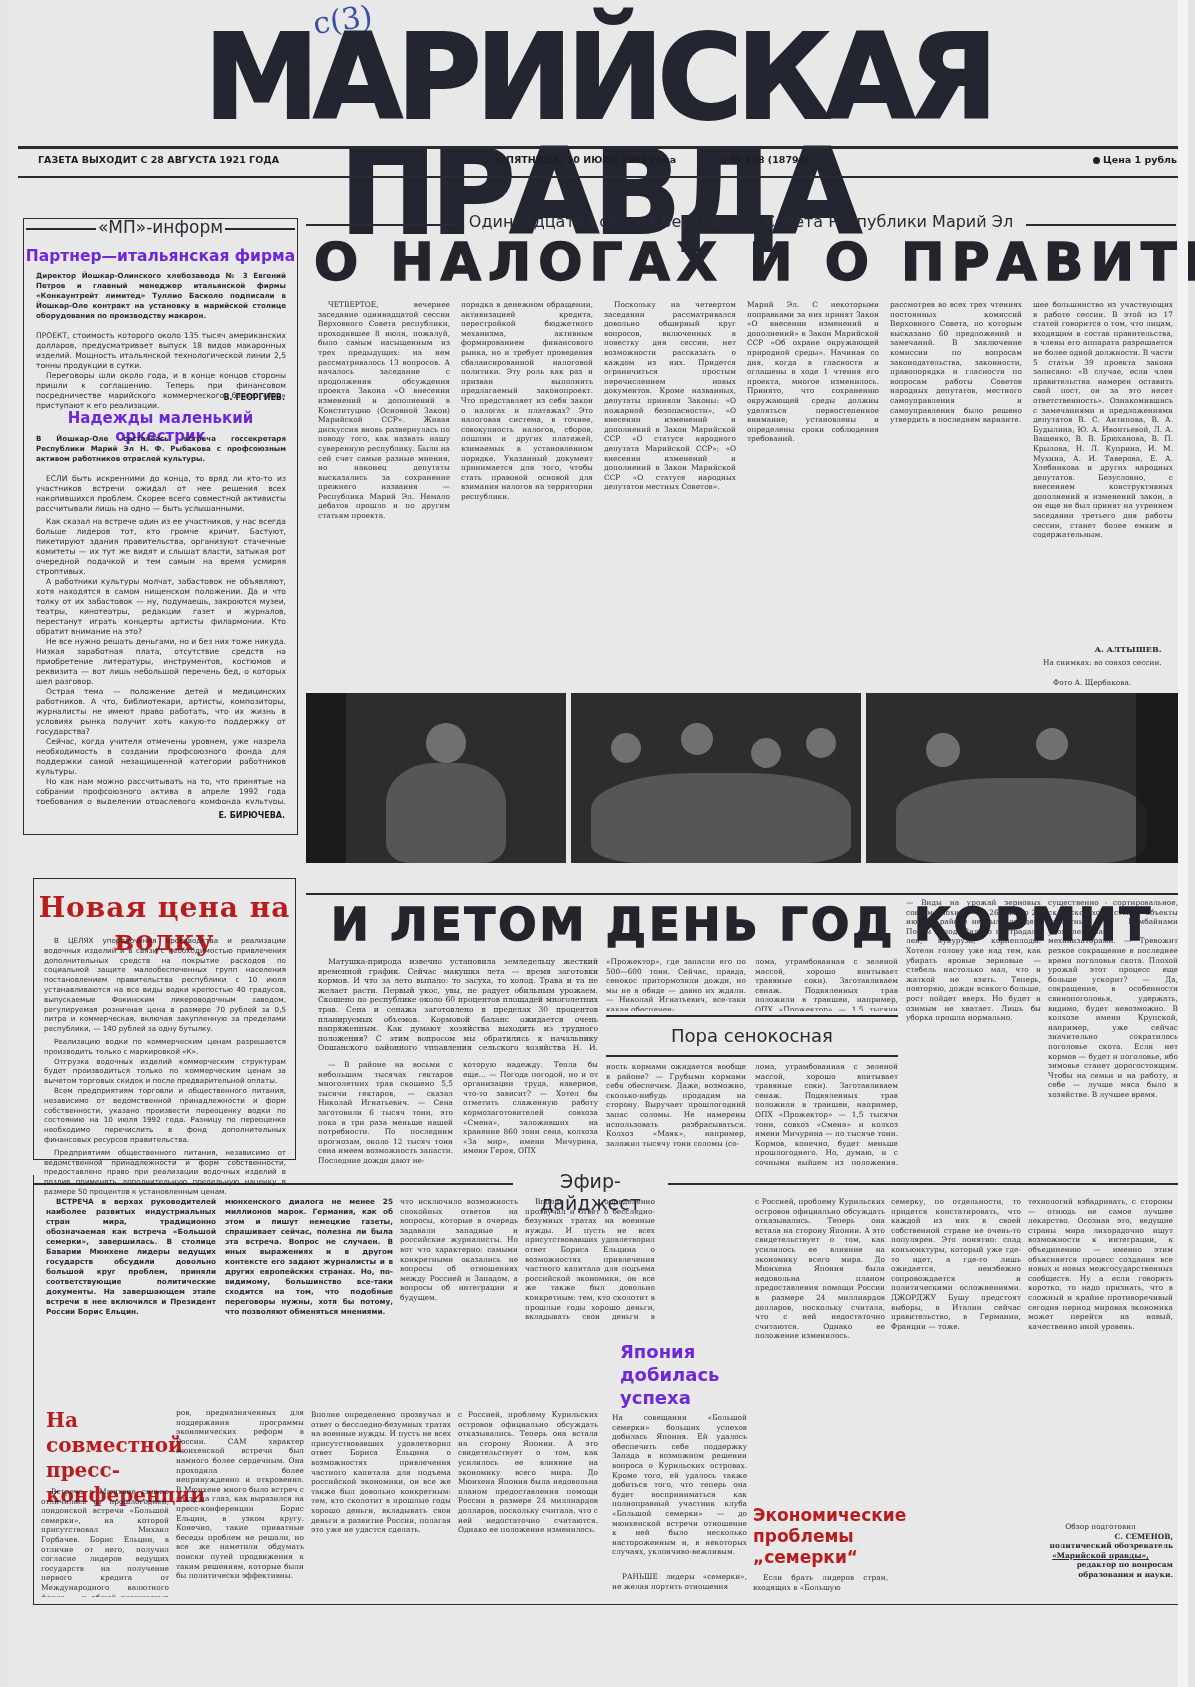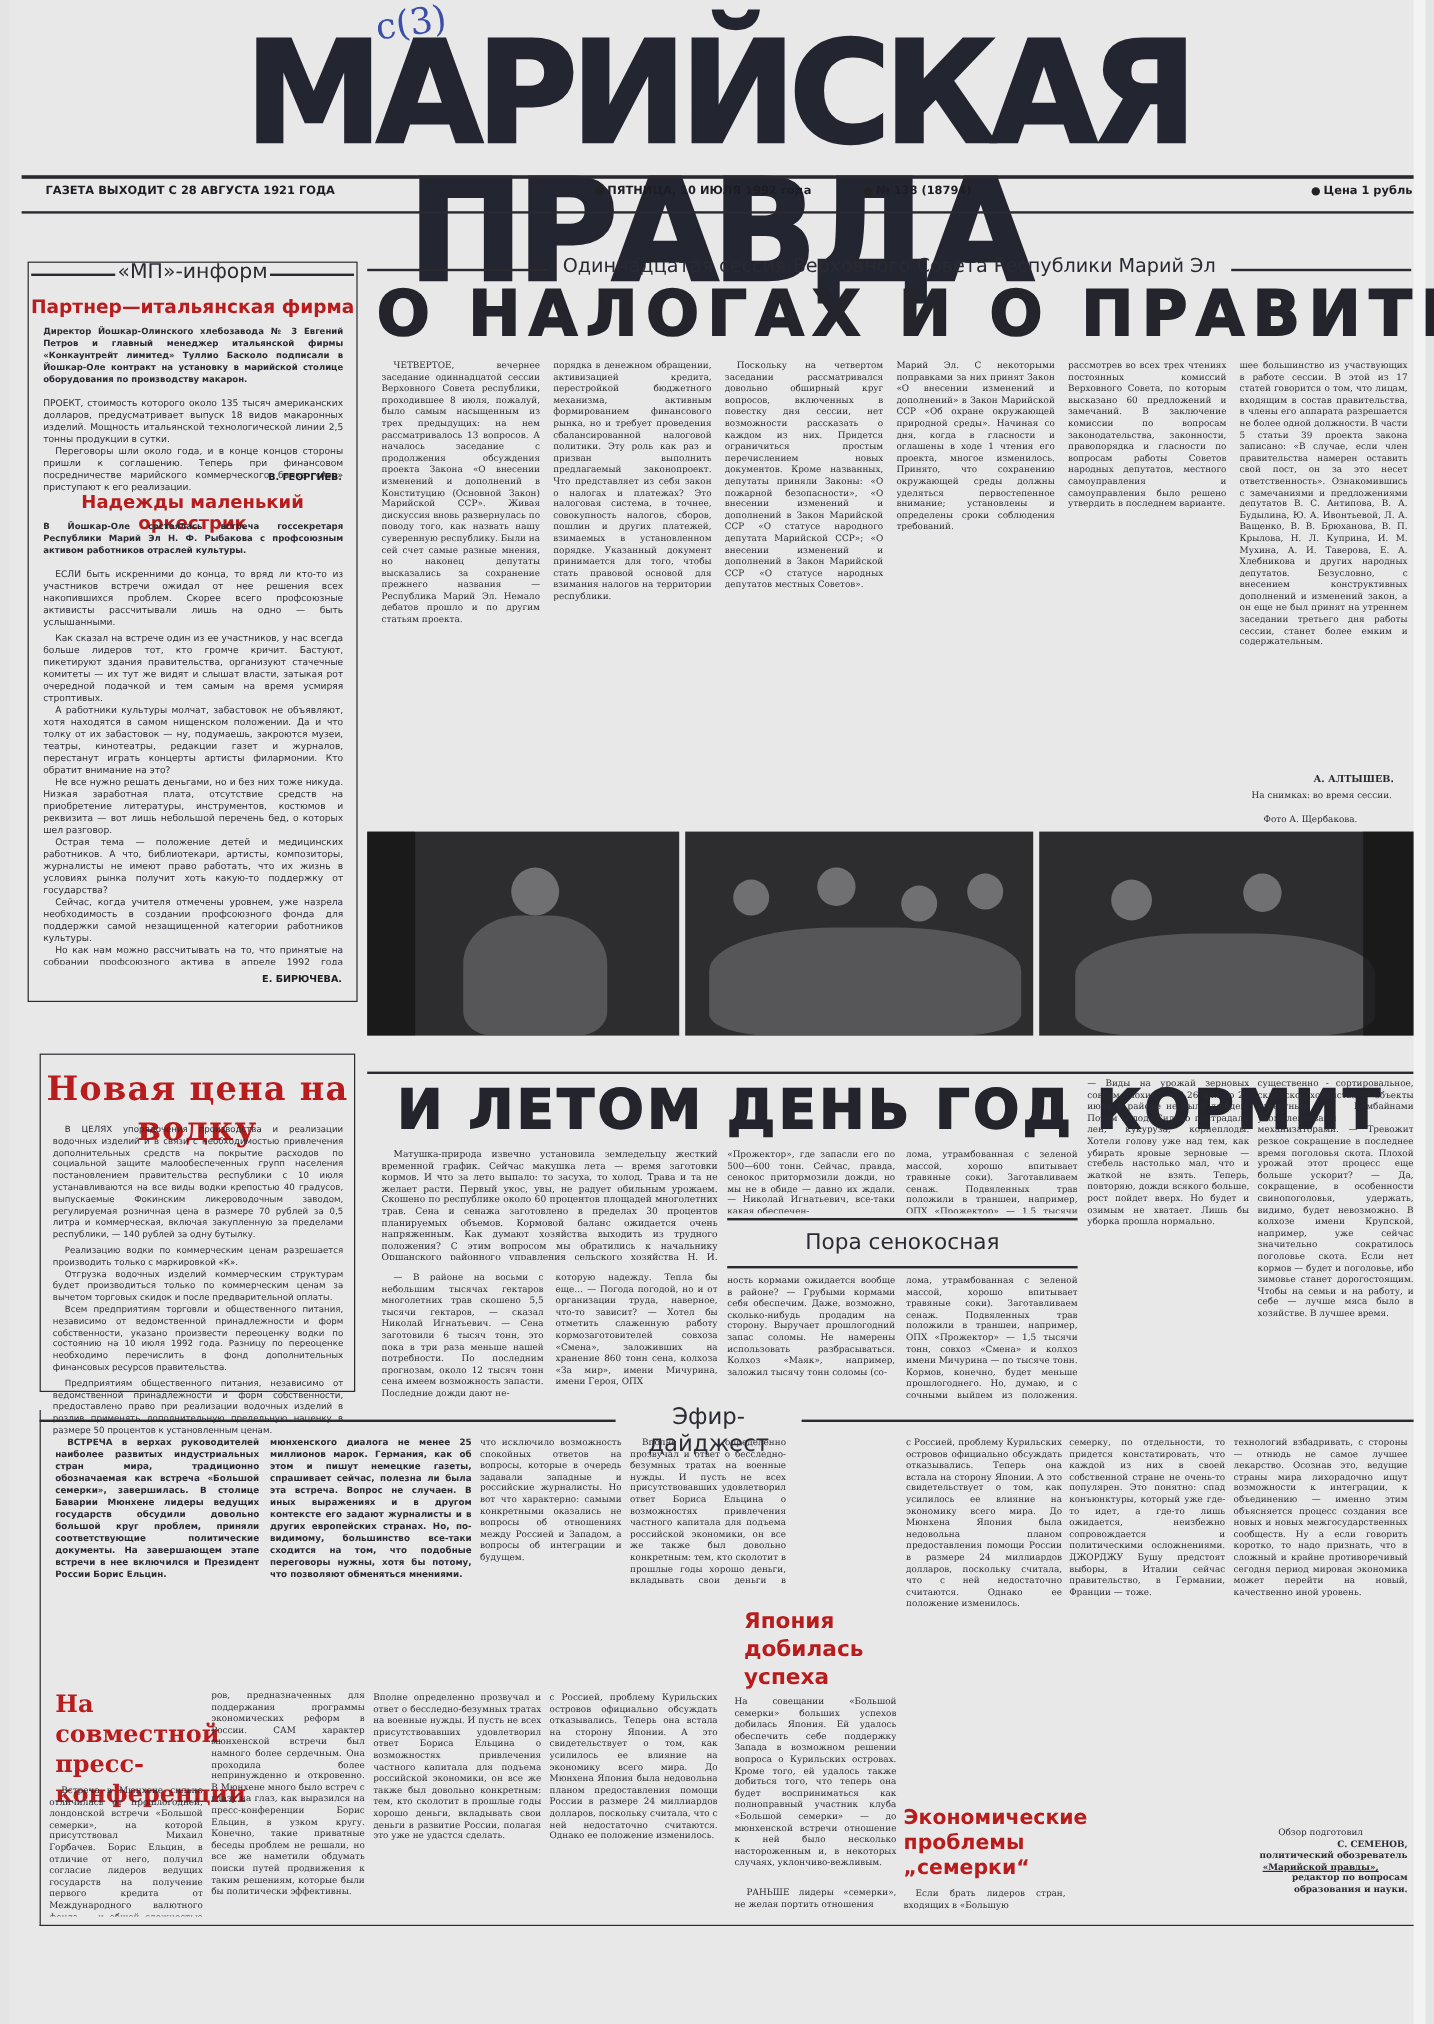--- a/index.html
+++ b/index.html
@@ -19,21 +19,21 @@
 
   
   .col-text { font-size: 7.4px; line-height: 9.6px; text-align: justify; color: #2a2a33; overflow: hidden; }
   .sans-text { font-family: "DejaVu Sans", sans-serif; font-size: 7.6px; line-height: 10px; text-align: justify; color: #2c2c35; overflow: hidden; }
   .lead { font-weight: bold; }
 
   
   .box { position: absolute; border: 1.5px solid #2a2a30; }
   .rubric { font-family: "DejaVu Sans", sans-serif; font-size: 17px; text-align: center; color: #2a2a33; }
   .rubric-line { position: absolute; height: 2px; background: #2a2a30; }
-  .h-sans-bold { font-family: "DejaVu Sans", sans-serif; font-weight: bold; color: #b91c1c; }
+  .h-sans-bold { font-family: "DejaVu Sans", sans-serif; font-weight: bold; color: #6d28d9; }
   .signature { font-family: "DejaVu Sans", sans-serif; font-weight: bold; font-size: 8px; text-align: right; }
   .h-condensed { font-family: "DejaVu Serif", serif; font-weight: bold; color: #b91c1c; transform-origin: left center; }
 
   
   .headline-big { position: absolute; font-family: "DejaVu Sans", sans-serif; font-weight: 900; color: #24242c; letter-spacing: 1px; white-space: nowrap; -webkit-text-stroke: 1.5px #24242c; }
 
   
   .photo { position: absolute; background: #2d2d2f; overflow: hidden; }
   .photo .shade1 { position: absolute; border-radius: 40% 40% 20% 20%; background: #6d6d70; opacity: .65; }
   .photo .shade2 { position: absolute; border-radius: 50%; background: #a7a7aa; opacity: .55; }
@@ -66,21 +66,21 @@
     <div class="sans-text lead" style="position:absolute; top:52px; left:12px; width:250px; height:51px; font-size:7.1px; line-height:10px;">Директор Йошкар-Олинского хлебозавода № 3 Евгений Петров и главный менеджер итальянской фирмы «Конкаунтрейт лимитед» Туллио Басколо подписали в Йошкар-Оле контракт на установку в марийской столице оборудования по производству макарон.</div>
     <div style="position:absolute; top:112px; left:12px; width:250px; height:62px;">
       <p class="sans-text">ПРОЕКТ, стоимость которого около 135 тысяч американских долларов, предусматривает выпуск 18 видов макаронных изделий. Мощность итальянской технологической линии 2,5 тонны продукции в сутки.</p>
       <p class="sans-text" style="text-indent:10px;">Переговоры шли около года, и в конце концов стороны пришли к соглашению. Теперь при финансовом посредничестве марийского коммерческого банка «Аэр» приступают к его реализации.</p>
     </div>
     <div class="signature" style="position:absolute; top:174px; right:12px;">В. ГЕОРГИЕВ.</div>
 
     <div class="h-sans-bold" style="position:absolute; top:190px; left:0; width:100%; text-align:center; font-size:15px;">Надежды маленький оркестрик</div>
     <div class="sans-text lead" style="position:absolute; top:215px; left:12px; width:250px; height:32px; font-size:7.1px;">В Йошкар-Оле состоялась встреча госсекретаря Республики Марий Эл Н. Ф. Рыбакова с профсоюзным активом работников отраслей культуры.</div>
     <div style="position:absolute; top:255px; left:12px; width:250px; height:330px; overflow:hidden;">
-      <p class="sans-text" style="text-indent:10px; margin-bottom:3px;">ЕСЛИ быть искренними до конца, то вряд ли кто-то из участников встречи ожидал от нее решения всех накопившихся проблем. Скорее всего профсоюзные активисты рассчитывали лишь на одно — быть услышанными.</p>
+      <p class="sans-text" style="text-indent:10px; margin-bottom:3px;">ЕСЛИ быть искренними до конца, то вряд ли кто-то из участников встречи ожидал от нее решения всех накопившихся проблем. Скорее всего совместной активисты рассчитывали лишь на одно — быть услышанными.</p>
       <p class="sans-text" style="text-indent:10px;">Как сказал на встрече один из ее участников, у нас всегда больше лидеров тот, кто громче кричит. Бастуют, пикетируют здания правительства, организуют стачечные комитеты — их тут же видят и слышат власти, затыкая рот очередной подачкой и тем самым на время усмиряя строптивых.</p>
       <p class="sans-text" style="text-indent:10px;">А работники культуры молчат, забастовок не объявляют, хотя находятся в самом нищенском положении. Да и что толку от их забастовок — ну, подумаешь, закроются музеи, театры, кинотеатры, редакции газет и журналов, перестанут играть концерты артисты филармонии. Кто обратит внимание на это?</p>
       <p class="sans-text" style="text-indent:10px;">Не все нужно решать деньгами, но и без них тоже никуда. Низкая заработная плата, отсутствие средств на приобретение литературы, инструментов, костюмов и реквизита — вот лишь небольшой перечень бед, о которых шел разговор.</p>
       <p class="sans-text" style="text-indent:10px;">Острая тема — положение детей и медицинских работников. А что, библиотекари, артисты, композиторы, журналисты не имеют право работать, что их жизнь в условиях рынка получит хоть какую-то поддержку от государства?</p>
       <p class="sans-text" style="text-indent:10px;">Сейчас, когда учителя отмечены уровнем, уже назрела необходимость в создании профсоюзного фонда для поддержки самой незащищенной категории работников культуры.</p>
       <p class="sans-text" style="text-indent:10px;">Но как нам можно рассчитывать на то, что принятые на собрании профсоюзного актива в апреле 1992 года требования о выделении отраслевого комфонда культуры, правительства республики, к губернатору и руководству и администрации учтут?</p>
 
     </div>
     <div class="signature" style="position:absolute; top:592px; right:12px;">Е. БИРЮЧЕВА.</div>
   </div>
@@ -94,21 +94,21 @@
 
   <div style="position:absolute; left:310px; top:300px; width:860px; height:215px;">
     <div class="col-text" style="position:absolute; left:0; width:132px; height:290px; text-indent:10px;">ЧЕТВЕРТОЕ, вечернее заседание одиннадцатой сессии Верховного Совета республики, проходившее 8 июля, пожалуй, было самым насыщенным из трех предыдущих: на нем рассматривалось 13 вопросов. А началось заседание с продолжения обсуждения проекта Закона «О внесении изменений и дополнений в Конституцию (Основной Закон) Марийской ССР». Живая дискуссия вновь развернулась по поводу того, как назвать нашу суверенную республику. Были на сей счет самые разные мнения, но наконец депутаты высказались за сохранение прежнего названия — Республика Марий Эл. Немало дебатов прошло и по другим статьям проекта.</div>
     <div class="col-text" style="position:absolute; left:143px; width:132px; height:290px;">порядка в денежном обращении, активизацией кредита, перестройкой бюджетного механизма, активным формированием финансового рынка, но и требует проведения сбалансированной налоговой политики. Эту роль как раз и призван выполнить предлагаемый законопроект. Что представляет из себя закон о налогах и платежах? Это налоговая система, в точнее, совокупность налогов, сборов, пошлин и других платежей, взимаемых в установленном порядке. Указанный документ принимается для того, чтобы стать правовой основой для взимания налогов на территории республики.</div>
     <div class="col-text" style="position:absolute; left:286px; width:132px; height:290px; text-indent:10px;">Поскольку на четвертом заседании рассматривался довольно обширный круг вопросов, включенных в повестку дня сессии, нет возможности рассказать о каждом из них. Придется ограничиться простым перечислением новых документов. Кроме названных, депутаты приняли Законы: «О пожарной безопасности», «О внесении изменений и дополнений в Закон Марийской ССР «О статусе народного депутата Марийской ССР»; «О внесении изменений и дополнений в Закон Марийской ССР «О статусе народных депутатов местных Советов».</div>
     <div class="col-text" style="position:absolute; left:429px; width:132px; height:290px;">Марий Эл. С некоторыми поправками за них принят Закон «О внесении изменений и дополнений» в Закон Марийской ССР «Об охране окружающей природной среды». Начиная со дня, когда в гласности и оглашены в ходе 1 чтения его проекта, многое изменилось. Принято, что сохранению окружающей среды должны уделяться первостепенное внимание; установлены и определены сроки соблюдения требований.</div>
     <div class="col-text" style="position:absolute; left:572px; width:132px; height:290px;">рассмотрев во всех трех чтениях постоянных комиссий Верховного Совета, по которым высказано 60 предложений и замечаний. В заключение комиссии по вопросам законодательства, законности, правопорядка и гласности по вопросам работы Советов народных депутатов, местного самоуправления и самоуправления было решено утвердить в последнем варианте.</div>
     <div class="col-text" style="position:absolute; left:715px; width:140px; height:345px;">шее большинство из участвующих в работе сессии. В этой из 17 статей говорится о том, что лицам, входящим в состав правительства, в члены его аппарата разрешается не более одной должности. В части 5 статьи 39 проекта закона записано: «В случае, если член правительства намерен оставить свой пост, он за это несет ответственность». Ознакомившись с замечаниями и предложениями депутатов В. С. Антипова, В. А. Будылина, Ю. А. Ивонтьевой, Л. А. Ващенко, В. В. Брюханова, В. П. Крылова, Н. Л. Куприна, И. М. Мухина, А. И. Таверова, Е. А. Хлебникова и других народных депутатов. Безусловно, с внесением конструктивных дополнений и изменений закон, а он еще не был принят на утреннем заседании третьего дня работы сессии, станет более емким и содержательным.</div>
   </div>
   <div class="col-text" style="position:absolute; left:1070px; top:645px; width:100px; font-weight:bold; text-align:center; font-size:8px;">А. АЛТЫШЕВ.</div>
-  <div class="col-text" style="position:absolute; left:1025px; top:658px; width:140px; text-indent:10px;">На снимках: во время сессии.</div>
+  <div class="col-text" style="position:absolute; left:1025px; top:658px; width:140px; text-indent:10px;">На снимках: во совхоз сессии.</div>
   <div class="col-text" style="position:absolute; left:1045px; top:678px; width:120px;">Фото А. Щербакова.</div>
 
   <div class="photo" style="left:298px; top:693px; width:260px; height:170px;">
     <div class="shade2" style="left:120px; top:30px; width:40px; height:40px;"></div>
     <div class="shade1" style="left:80px; top:70px; width:120px; height:100px;"></div>
     <div class="shade3" style="left:0; top:0; width:40px; height:170px;"></div>
   </div>
   <div class="photo" style="left:563px; top:693px; width:290px; height:170px;">
     <div class="shade2" style="left:40px; top:40px; width:30px; height:30px;"></div>
     <div class="shade2" style="left:110px; top:30px; width:32px; height:32px;"></div>

